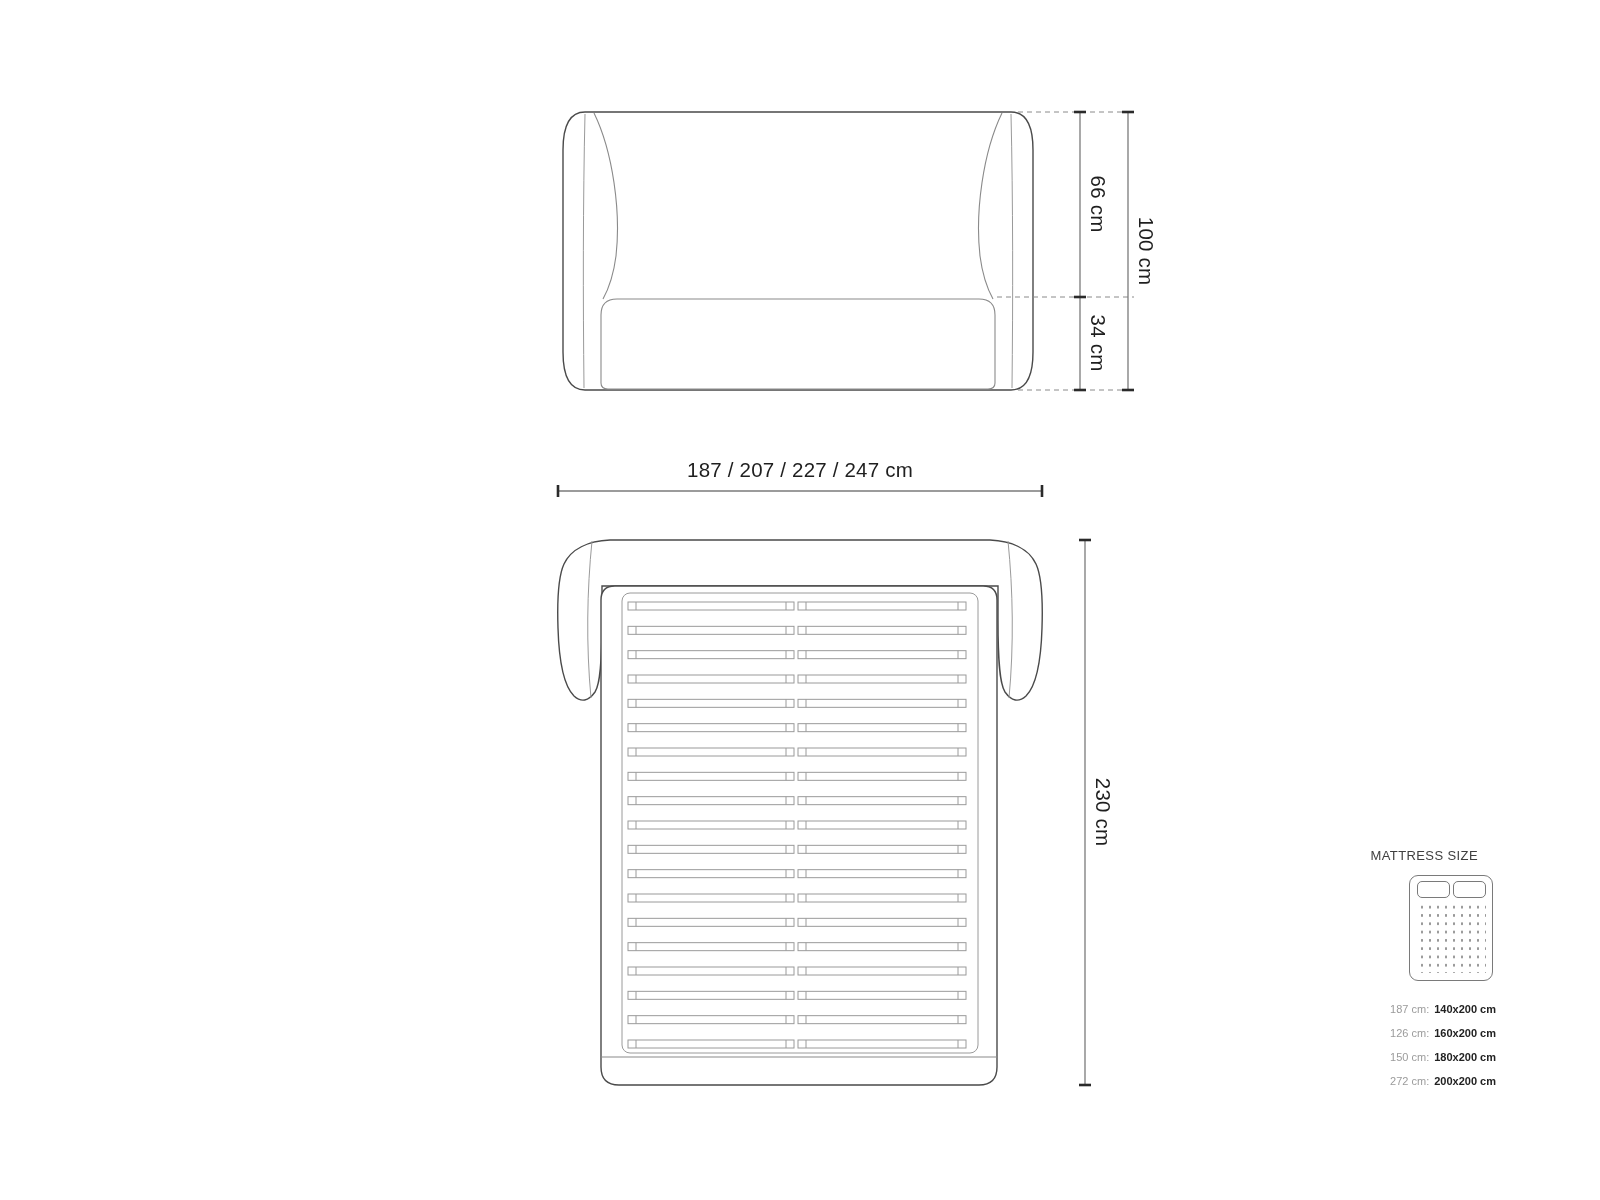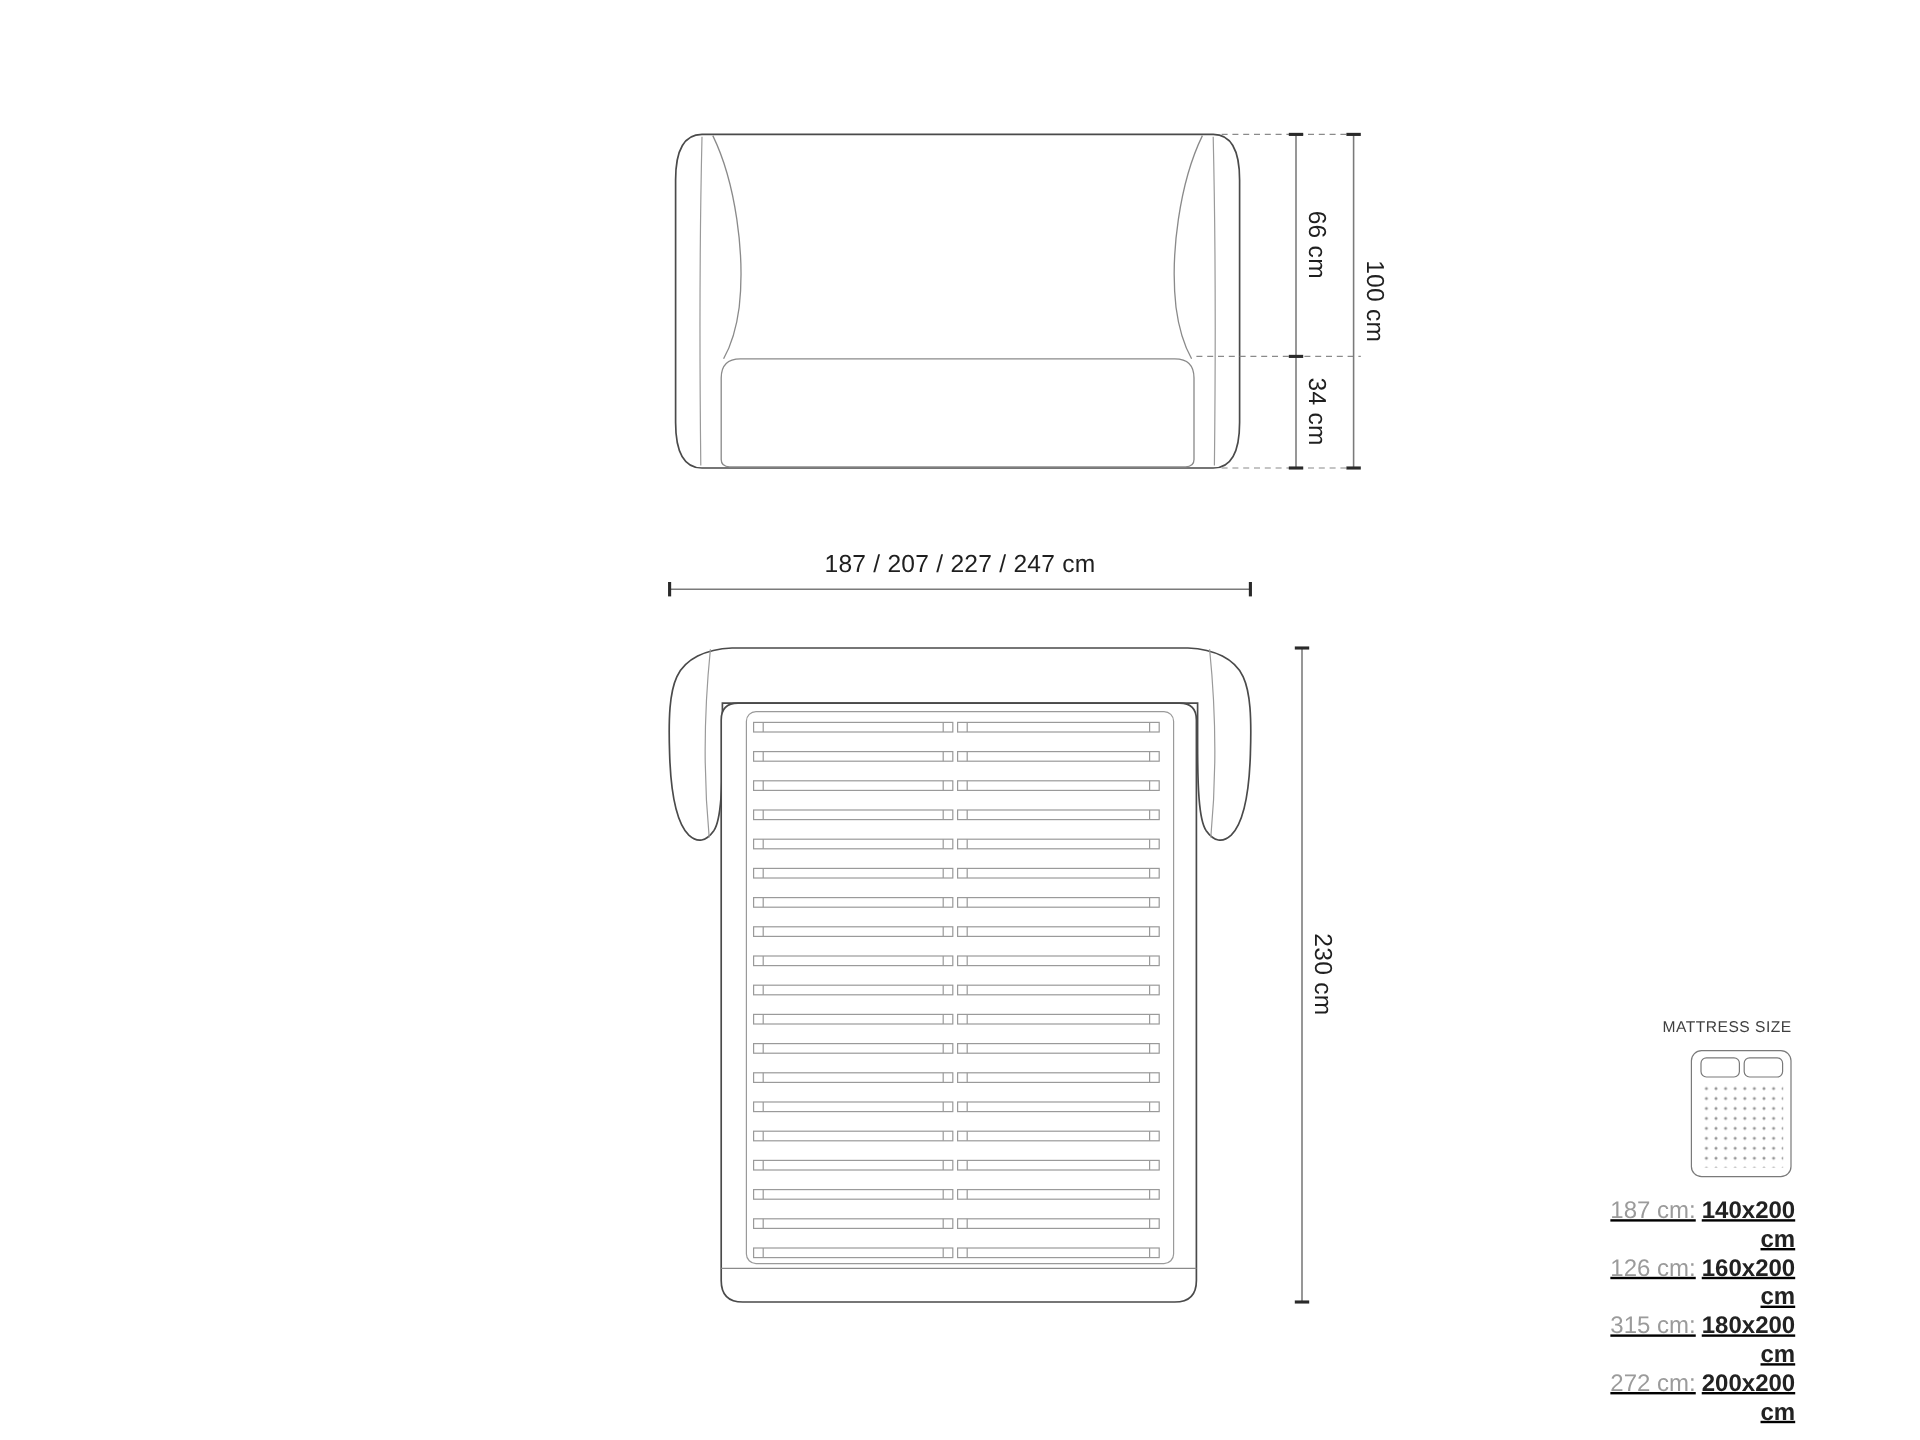--- a/index.html
+++ b/index.html
@@ -9,30 +9,30 @@
   svg text{font-family:"Liberation Sans", sans-serif;font-size:20.5px;fill:#1f1f1f;letter-spacing:.2px;}
   .outline-dark{fill:#ffffff;stroke:#4a4a4a;stroke-width:1.4;}
   .line-mid{fill:none;stroke:#8a8a8a;stroke-width:1.1;}
   .line-light{fill:none;stroke:#9a9a9a;stroke-width:1;}
   .dash{fill:none;stroke:#8a8a8a;stroke-width:1;stroke-dasharray:5 4;}
   .dim{fill:none;stroke:#7a7a7a;stroke-width:1.3;}
   .tick{fill:none;stroke:#2a2a2a;stroke-width:2.6;}
 
   .legend{position:absolute;left:1328px;top:844px;width:168px;padding-right:2px;
           text-align:right;}
-  .legend-title{font-size:13px;line-height:17px;margin-top:3px;color:#3f3f3f;letter-spacing:.4px;margin-right:3px;}
+  .legend-title{font-size:13px;line-height:17px;margin-top:3px;color:#3f3f3f;letter-spacing:.4px;margin-right:18px;}
   .mattress-icon{position:relative;display:block;margin:11px 3px 0 auto;width:84px;height:106px;
                  border:1.2px solid #7a7a7a;border-radius:9px;box-sizing:border-box;background:#fff;}
   .pillow{position:absolute;top:5px;width:33px;height:17px;border:1px solid #7a7a7a;border-radius:5px;box-sizing:border-box;}
   .pillow-left{left:7px;}
   .pillow-right{left:43px;}
   .tufting{position:absolute;left:7px;right:6px;top:26px;bottom:7px;
            background-image:radial-gradient(circle, #969696 1px, rgba(0,0,0,0) 1.45px);
            background-size:8px 8.3px;background-position:1px 1px;}
-  .legend-rows{margin-top:16px;font-size:20px;line-height:24px;text-decoration:underline;}
+  .legend-rows{margin-top:16px;font-size:11px;line-height:24px;}
   .legend-row .k{color:#9b9b9b;}
   .legend-row .v{color:#222222;font-weight:600;margin-left:5px;}
 </style>
 </head>
 <body>
 
 <div class="page">
 
   <svg width="1600" height="1200" viewBox="0 0 1600 1200">
 
@@ -150,21 +150,21 @@
     </div>
 
     <div class="legend-rows">
       <div class="legend-row">
         <span class="k">187 cm:</span><span class="v">140x200 cm</span>
       </div>
       <div class="legend-row">
         <span class="k">126 cm:</span><span class="v">160x200 cm</span>
       </div>
       <div class="legend-row">
-        <span class="k">315 cm:</span><span class="v">180x200 cm</span>
+        <span class="k">150 cm:</span><span class="v">180x200 cm</span>
       </div>
       <div class="legend-row">
         <span class="k">272 cm:</span><span class="v">200x200 cm</span>
       </div>
     </div>
   </div>
 
 </div>
 
 </body></html>

